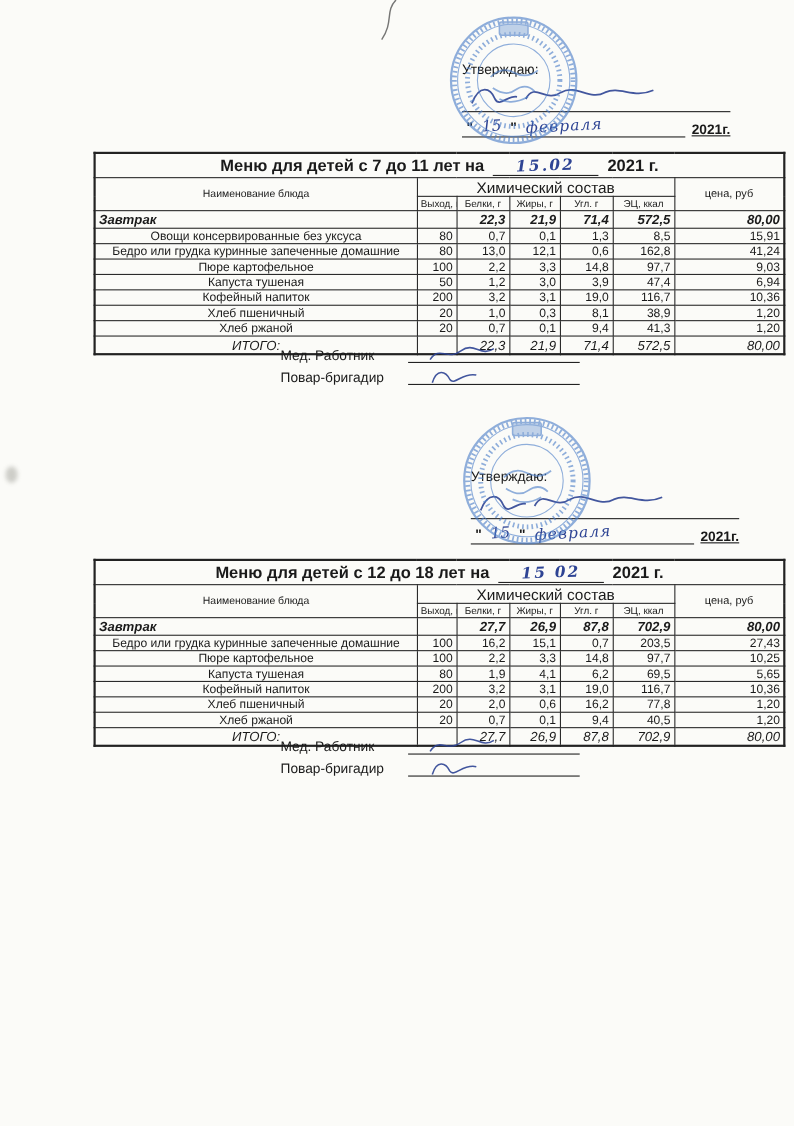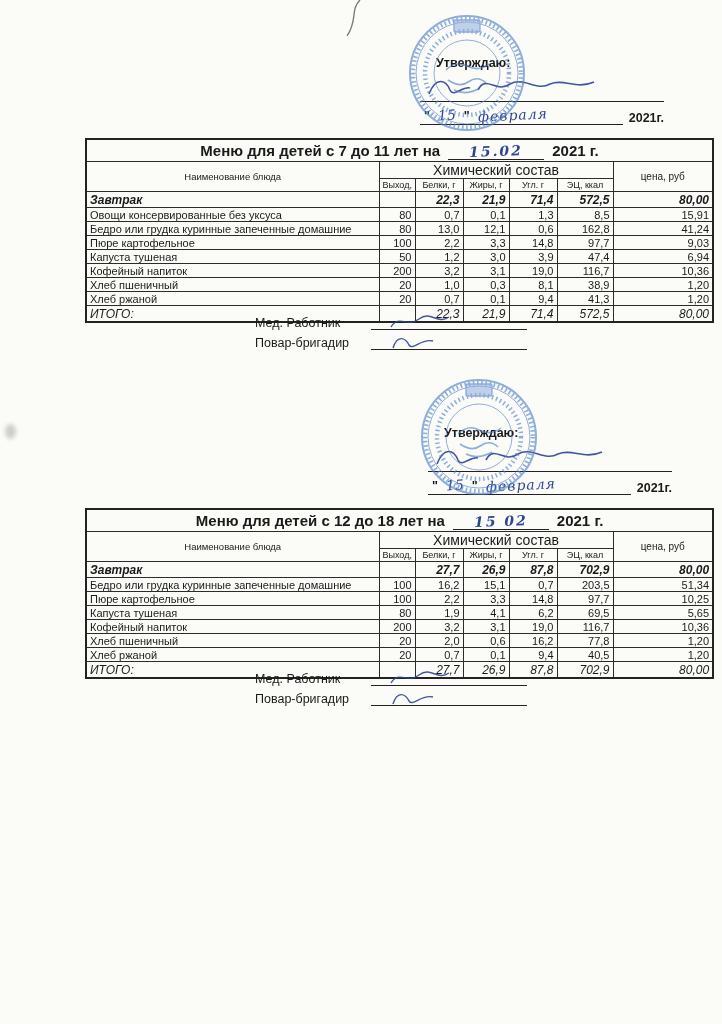--- a/index.html
+++ b/index.html
@@ -15,28 +15,28 @@
 
   
   .stamp{position:absolute;z-index:3;pointer-events:none;}
   .stamp-0{left:406px;top:12px;}
   .stamp-1{left:418px;top:376px;}
 
   
   .approve-block{position:absolute;width:244px;z-index:2;}
   .approve-0{left:420px;top:56px;}
   .approve-1{left:428px;top:426px;}
-  .approve-label{font-weight:bold;font-size:12.5px;margin-left:16px;}
+  .approve-label{font-weight:normal;font-size:12.5px;}
   .sig-area{position:relative;height:31px;border-bottom:1.4px solid #222;}
   .sig-area svg{position:absolute;left:4px;top:2px;}
   .date-line{display:flex;align-items:flex-end;font-size:12.5px;margin-top:5px;}
   .date-u{flex:1;border-bottom:1.4px solid #222;display:flex;gap:8px;
           align-items:flex-end;padding:0 2px 1px 4px;}
   .q{font-weight:bold;}
-  .year{font-weight:bold;margin-left:6px;}
+  .year{font-weight:bold;margin-left:6px;text-decoration:underline;}
 
   .hand{font-family:"DejaVu Serif",serif;font-style:italic;
         color:var(--hand-ink,#2e4494);}
   .hand.day{transform:rotate(-4deg);font-size:14px;}
   .hand.month{transform:rotate(-3deg);font-size:14px;letter-spacing:1px;}
   .hand.tdate{font-size:14px;transform:rotate(-2deg);display:inline-block;
               font-weight:bold;letter-spacing:2px;}
 
   
   .table-wrap{position:absolute;left:85px;}
@@ -51,21 +51,21 @@
       margin:0 8px;text-align:center;}
   .h-dish{font-size:9.5px;font-weight:normal;text-align:center;}
   .h-chem{font-size:14px;font-weight:normal;text-align:center;height:13px;}
   .h-sub{font-size:9px;font-weight:normal;text-align:center;height:12px;padding:0 1px;}
   .h-price{font-size:10px;font-weight:normal;text-align:center;}
   .section-row td{height:15px;font-size:12px;font-weight:bold;font-style:italic;}
   .section-row .c-dish{text-align:left;}
   .data-row td{height:13px;font-size:11px;}
   .total-row td{height:15px;font-size:12px;font-weight:normal;font-style:italic;}
   .c-num{text-align:right;}
-  .c-dish{text-align:left;}
+  .c-dish{text-align:center;}
 
   
   .med-lines{position:absolute;width:272px;font-size:12.5px;z-index:2;}
   .med-0{left:255px;top:314px;}
   .med-1{left:255px;top:670px;}
   .med-row{display:flex;align-items:flex-end;margin-bottom:4px;}
   .med-row .lbl{width:116px;}
   .sig-underline{position:relative;flex:1;border-bottom:1.2px solid #222;height:15px;}
   .sig-underline svg{position:absolute;left:14px;bottom:-3px;}
 </style>
@@ -314,21 +314,21 @@
             <td class="c-num">702,9</td>
             <td class="c-num">80,00</td>
           </tr>
           <tr class="data-row">
             <td class="c-dish">Бедро или грудка куринные запеченные домашние</td>
             <td class="c-num">100</td>
             <td class="c-num">16,2</td>
             <td class="c-num">15,1</td>
             <td class="c-num">0,7</td>
             <td class="c-num">203,5</td>
-            <td class="c-num">51,34</td>
+            <td class="c-num">27,43</td>
           </tr>
           <tr class="data-row">
             <td class="c-dish">Пюре картофельное</td>
             <td class="c-num">100</td>
             <td class="c-num">2,2</td>
             <td class="c-num">3,3</td>
             <td class="c-num">14,8</td>
             <td class="c-num">97,7</td>
             <td class="c-num">10,25</td>
           </tr>

